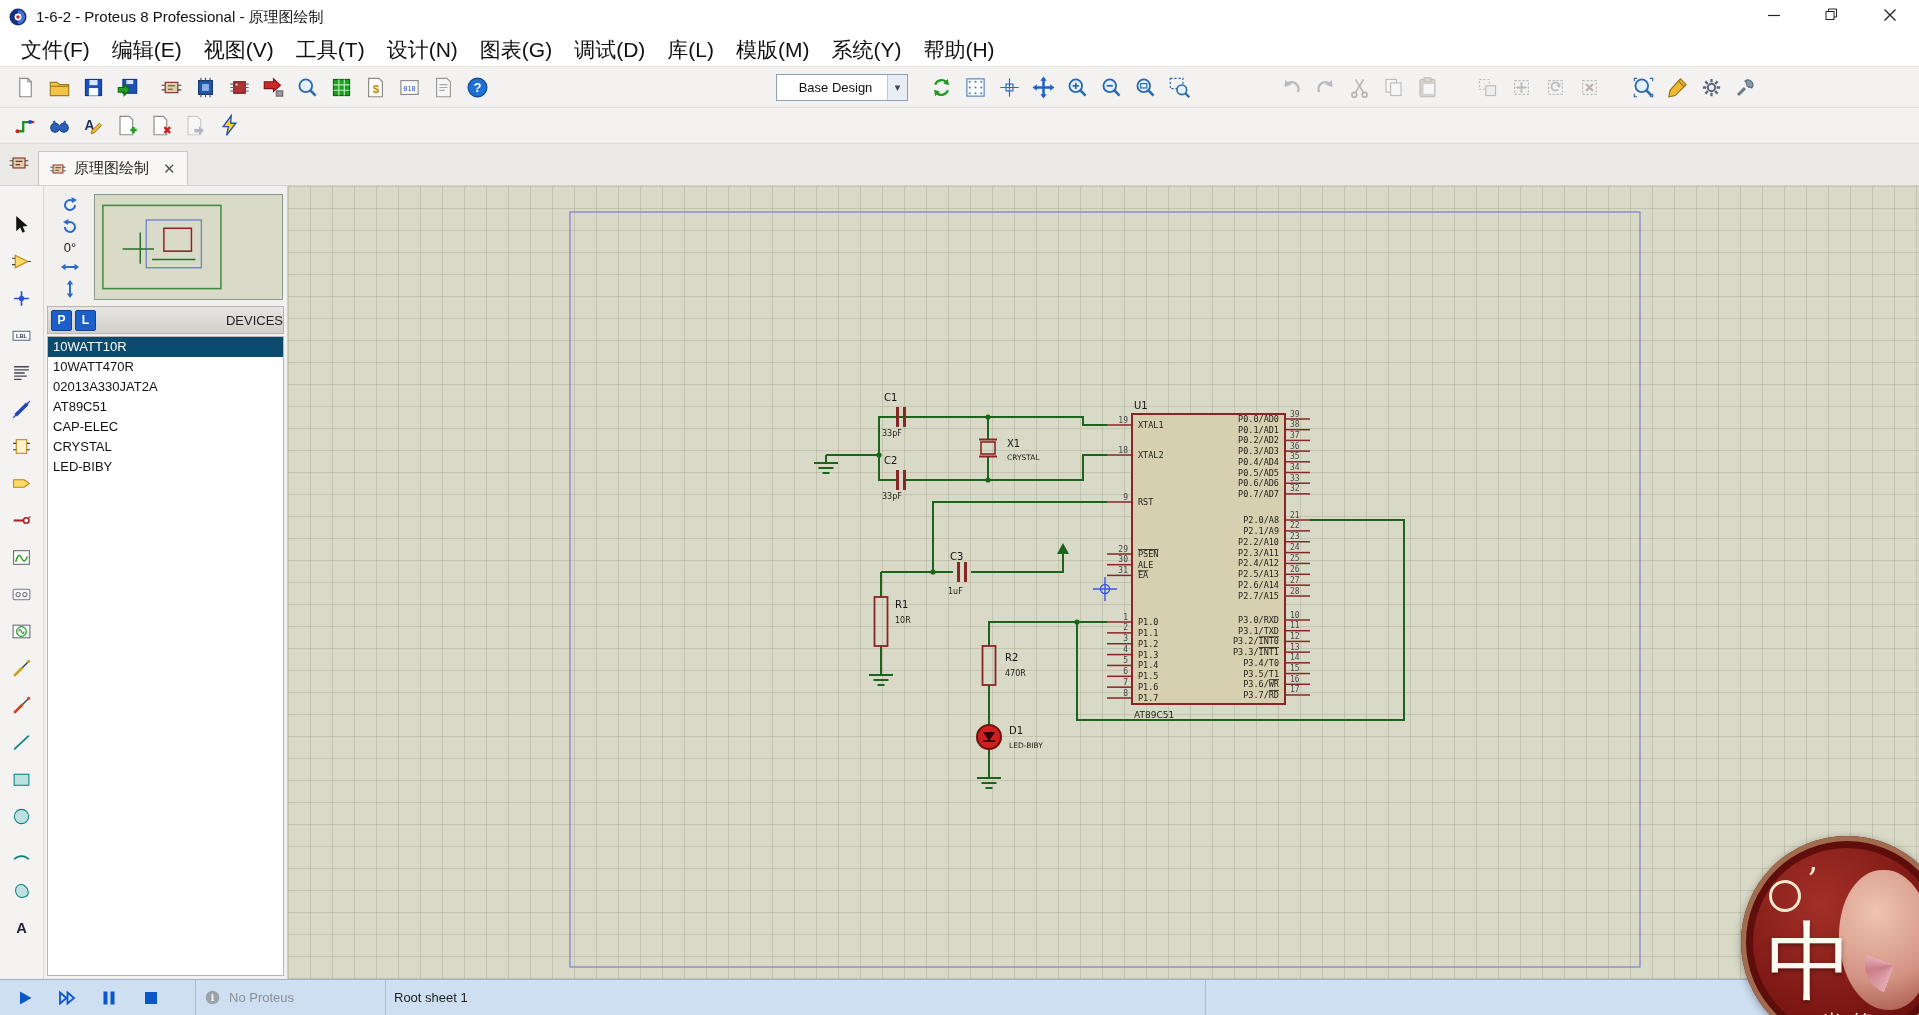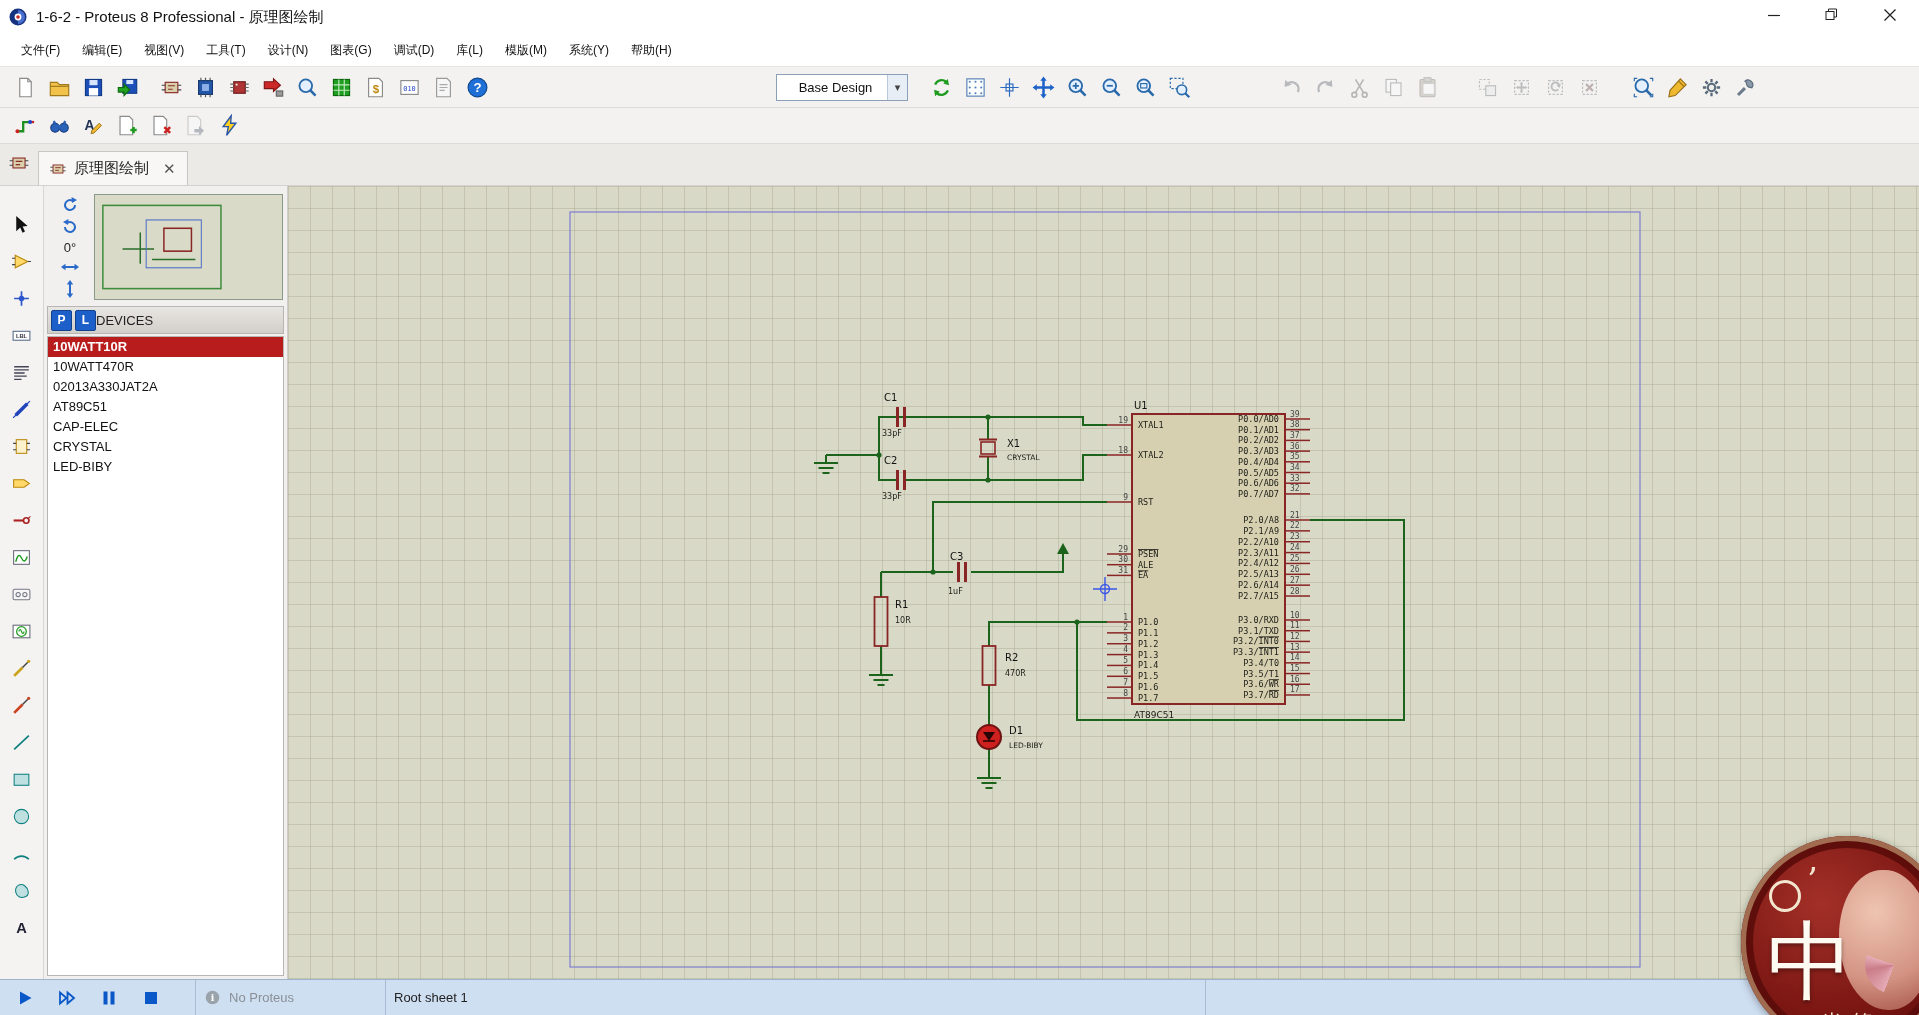--- a/index.html
+++ b/index.html
@@ -8,21 +8,21 @@
 
 .titlebar{position:absolute;left:0;top:0;right:0;height:34px;background:#fff;display:flex;align-items:center;padding-left:8px;}
 .app-icon{width:20px;height:20px;margin-right:8px;display:flex;}
 .app-icon svg{width:20px;height:20px;}
 .win-title{font-size:15px;color:#111;}
 .win-controls{margin-left:auto;display:flex;height:34px;}
 .win-btn{width:58px;height:34px;display:flex;align-items:center;justify-content:center;}
 .win-btn svg{width:20px;height:20px;}
 
 .menubar{position:absolute;top:34px;left:0;right:0;height:32px;background:#fff;display:flex;align-items:center;padding-left:10px;}
-.menu-item{font-size:12px;color:#111;padding:5px 11px;}
+.menu-item{font-size:21px;color:#111;padding:5px 11px;}
 
 .toolbar{position:absolute;left:0;right:0;background:#f3f2f1;display:flex;align-items:center;}
 .tb-main{top:66px;height:42px;border-top:1px solid #e6e4e2;border-bottom:1px solid #dedcda;padding-left:8px;}
 .tb-second{top:108px;height:36px;border-bottom:1px solid #dedcda;padding-left:8px;}
 .tb-group{display:flex;align-items:center;}
 .tb-btn{width:34px;height:32px;display:flex;align-items:center;justify-content:center;border-radius:3px;}
 .tb-btn svg{width:23px;height:23px;}
 .tb-btn.disabled{opacity:.38;filter:grayscale(.8);}
 .g-app{margin-left:10px;}
 .combo{margin-left:282px;width:132px;height:27px;background:#fff;border:1px solid #8aa0b8;display:flex;align-items:center;font-size:13px;}
@@ -49,24 +49,24 @@
 .left-panel{width:244px;background:#f1f0ee;border-right:1px solid #cfcdc9;display:flex;flex-direction:column;}
 .panel-top{height:118px;display:flex;padding:8px 4px 4px 4px;}
 .rotate-col{width:44px;display:flex;flex-direction:column;align-items:center;}
 .rot-btn{width:28px;height:26px;display:flex;align-items:center;justify-content:center;}
 .rot-btn svg{width:20px;height:20px;}
 .rot-angle{font-size:13px;color:#222;margin:1px 0;}
 .minimap{flex:1;border:1px solid #8a9a8a;background:#dadac8;margin-left:2px;}
 .minimap svg{width:100%;height:100%;}
 .dev-header{height:28px;display:flex;align-items:center;background:linear-gradient(#e8e6e2,#d2cfca);border:1px solid #b8b6b2;margin:2px 3px;}
 .pl-btn{width:21px;height:21px;background:#1d5fc8;color:#fff;font-weight:bold;font-size:12px;display:flex;align-items:center;justify-content:center;border-radius:2px;margin-left:3px;border:1px solid #12428f;}
-.dev-title{flex:1;text-align:left;font-size:13px;color:#222;}
+.dev-title{flex:1;text-align:right;font-size:13px;color:#222;}
 .dev-list{flex:1;background:#fff;border:1px solid #b8b6b2;margin:0 3px 3px 3px;overflow:hidden;}
 .dev-row{height:20px;line-height:20px;font-size:13px;padding-left:5px;color:#111;white-space:nowrap;}
-.dev-row.selected{background:#b91c1c;color:#fff;font-weight:bold;}
+.dev-row.selected{background:#0c4a6e;color:#fff;}
 .canvas{flex:1;position:relative;background-color:#d9d9c7;background-image:linear-gradient(rgba(150,150,128,.33) 1px,transparent 1px),linear-gradient(90deg,rgba(150,150,128,.33) 1px,transparent 1px);background-size:22px 22px;}
 .canvas > svg{position:absolute;inset:0;width:100%;height:100%;}
 
 .statusbar{position:absolute;left:0;bottom:0;right:0;height:36px;background:#cfdff2;border-top:1px solid #9fb4cc;display:flex;align-items:stretch;font-size:13px;color:#333;}
 .sb-seg{display:flex;align-items:center;border-right:1px solid #a8bcd4;padding:0 8px;}
 .sb-sim{width:196px;padding:0 4px;}
 .sim-btn{width:42px;height:28px;display:flex;align-items:center;justify-content:center;}
 .sim-btn svg{width:20px;height:20px;}
 .sb-msg{width:190px;color:#8a8f96;}
 .sb-msg .sb-ic{display:flex;margin-right:8px;}

